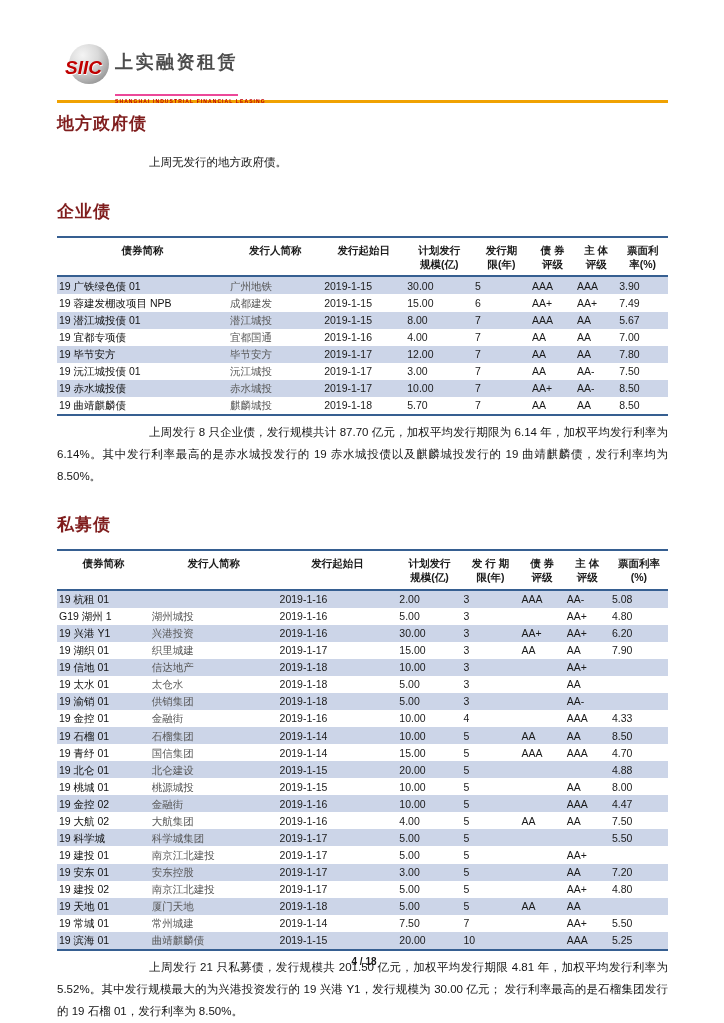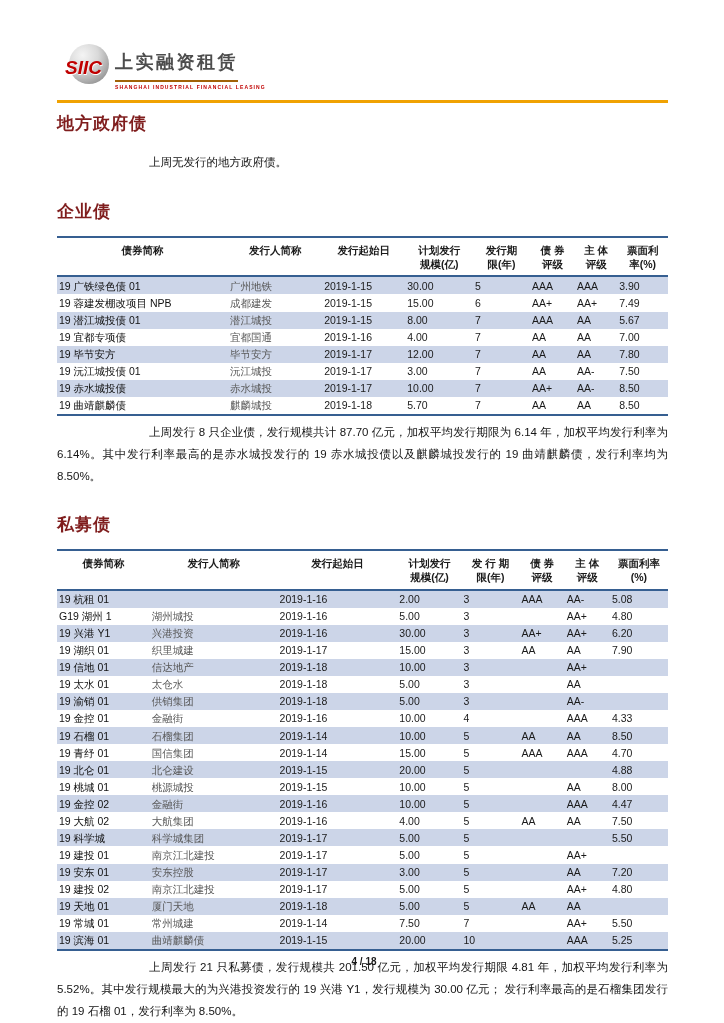--- a/index.html
+++ b/index.html
@@ -24,21 +24,21 @@
     position: absolute; left: -4px; top: 13px;
     font-style: italic; font-weight: bold; font-size: 19px;
     color: #c00000; letter-spacing: 0px;
     text-shadow: 0.5px 0.5px 0 #ffffff;
   }
   .logo-text { margin-left: 6px; padding-top: 6px; }
   .logo-cn {
     display: inline-block;
     font-size: 18px; font-weight: bold; color: #4d4d4d;
     letter-spacing: 2.5px;
-    border-bottom: 2px solid #a16207; padding-bottom: 6px;
+    border-bottom: 2px solid #ec4899; padding-bottom: 20px;
   }
   .logo-en {
     display: block; margin-top: 2px;
     font-size: 5px; color: #c00000; letter-spacing: 1.1px; font-weight: bold;
   }
 
   
   .accent-rule { height: 3px; background: #f0a202; margin-top: 4px; border: none; }
 
   

